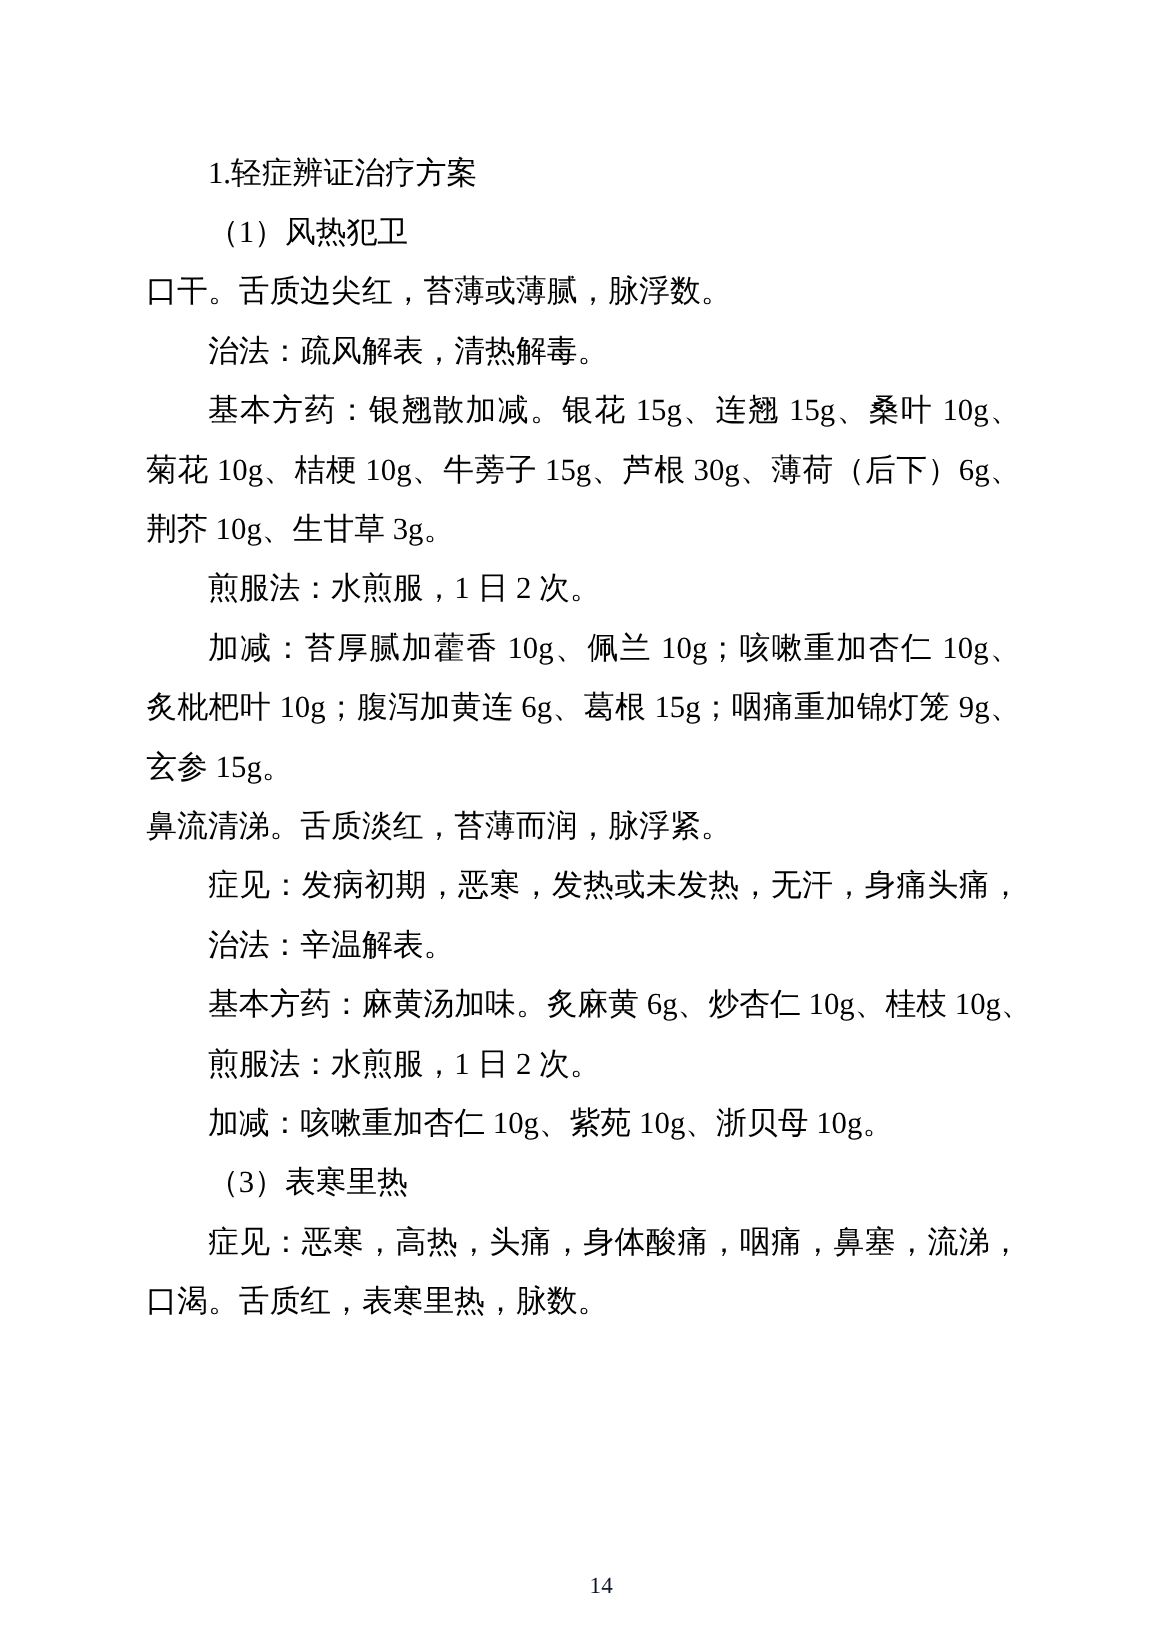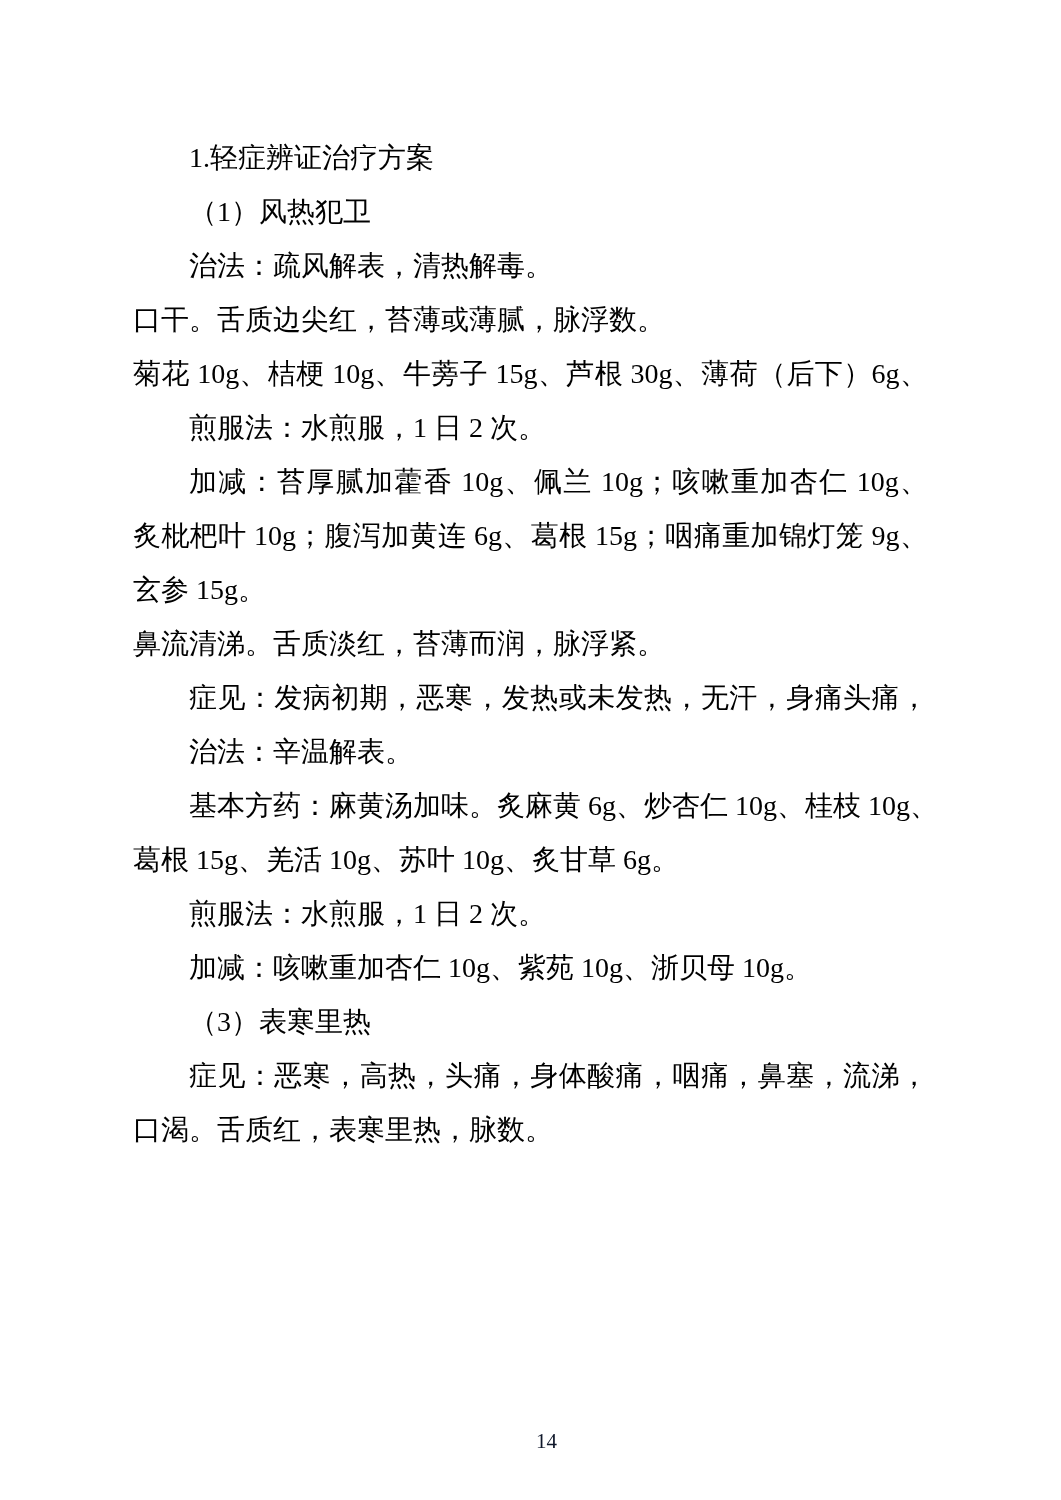--- a/index.html
+++ b/index.html
@@ -41,32 +41,33 @@
     color: #0f172a;
   }
 </style>
 </head>
 <body>
 
 <div class="page">
   <div class="text-block">
       <div class="line indent">1.轻症辨证治疗方案</div>
       <div class="line indent">（1）风热犯卫</div>
+      <div class="line">口干。舌质边尖红，苔薄或薄腻，脉浮数。</div>
       <div class="line indent">治法：疏风解表，清热解毒。</div>
-      <div class="line">口干。舌质边尖红，苔薄或薄腻，脉浮数。</div>
+      <div class="line indent fill">基本方药：银翘散加减。银花 15g、连翘 15g、桑叶 10g、</div>
       <div class="line fill">菊花 10g、桔梗 10g、牛蒡子 15g、芦根 30g、薄荷（后下）6g、</div>
+      <div class="line">荆芥 10g、生甘草 3g。</div>
       <div class="line indent">煎服法：水煎服，1 日 2 次。</div>
       <div class="line indent fill">加减：苔厚腻加藿香 10g、佩兰 10g；咳嗽重加杏仁 10g、</div>
       <div class="line fill">炙枇杷叶 10g；腹泻加黄连 6g、葛根 15g；咽痛重加锦灯笼 9g、</div>
       <div class="line">玄参 15g。</div>
       <div class="line">鼻流清涕。舌质淡红，苔薄而润，脉浮紧。</div>
       <div class="line indent fill">症见：发病初期，恶寒，发热或未发热，无汗，身痛头痛，</div>
       <div class="line indent">治法：辛温解表。</div>
       <div class="line indent fill">基本方药：麻黄汤加味。炙麻黄 6g、炒杏仁 10g、桂枝 10g、</div>
-      <div class="line">葛根 15g、羌活 10g、苏叶 10g、炙甘草 6g。</div>
       <div class="line indent">煎服法：水煎服，1 日 2 次。</div>
       <div class="line indent">加减：咳嗽重加杏仁 10g、紫苑 10g、浙贝母 10g。</div>
       <div class="line indent">（3）表寒里热</div>
       <div class="line indent fill">症见：恶寒，高热，头痛，身体酸痛，咽痛，鼻塞，流涕，</div>
       <div class="line">口渴。舌质红，表寒里热，脉数。</div>
     </div>
   <div class="footer">14</div>
 </div>
 
 </body></html>

